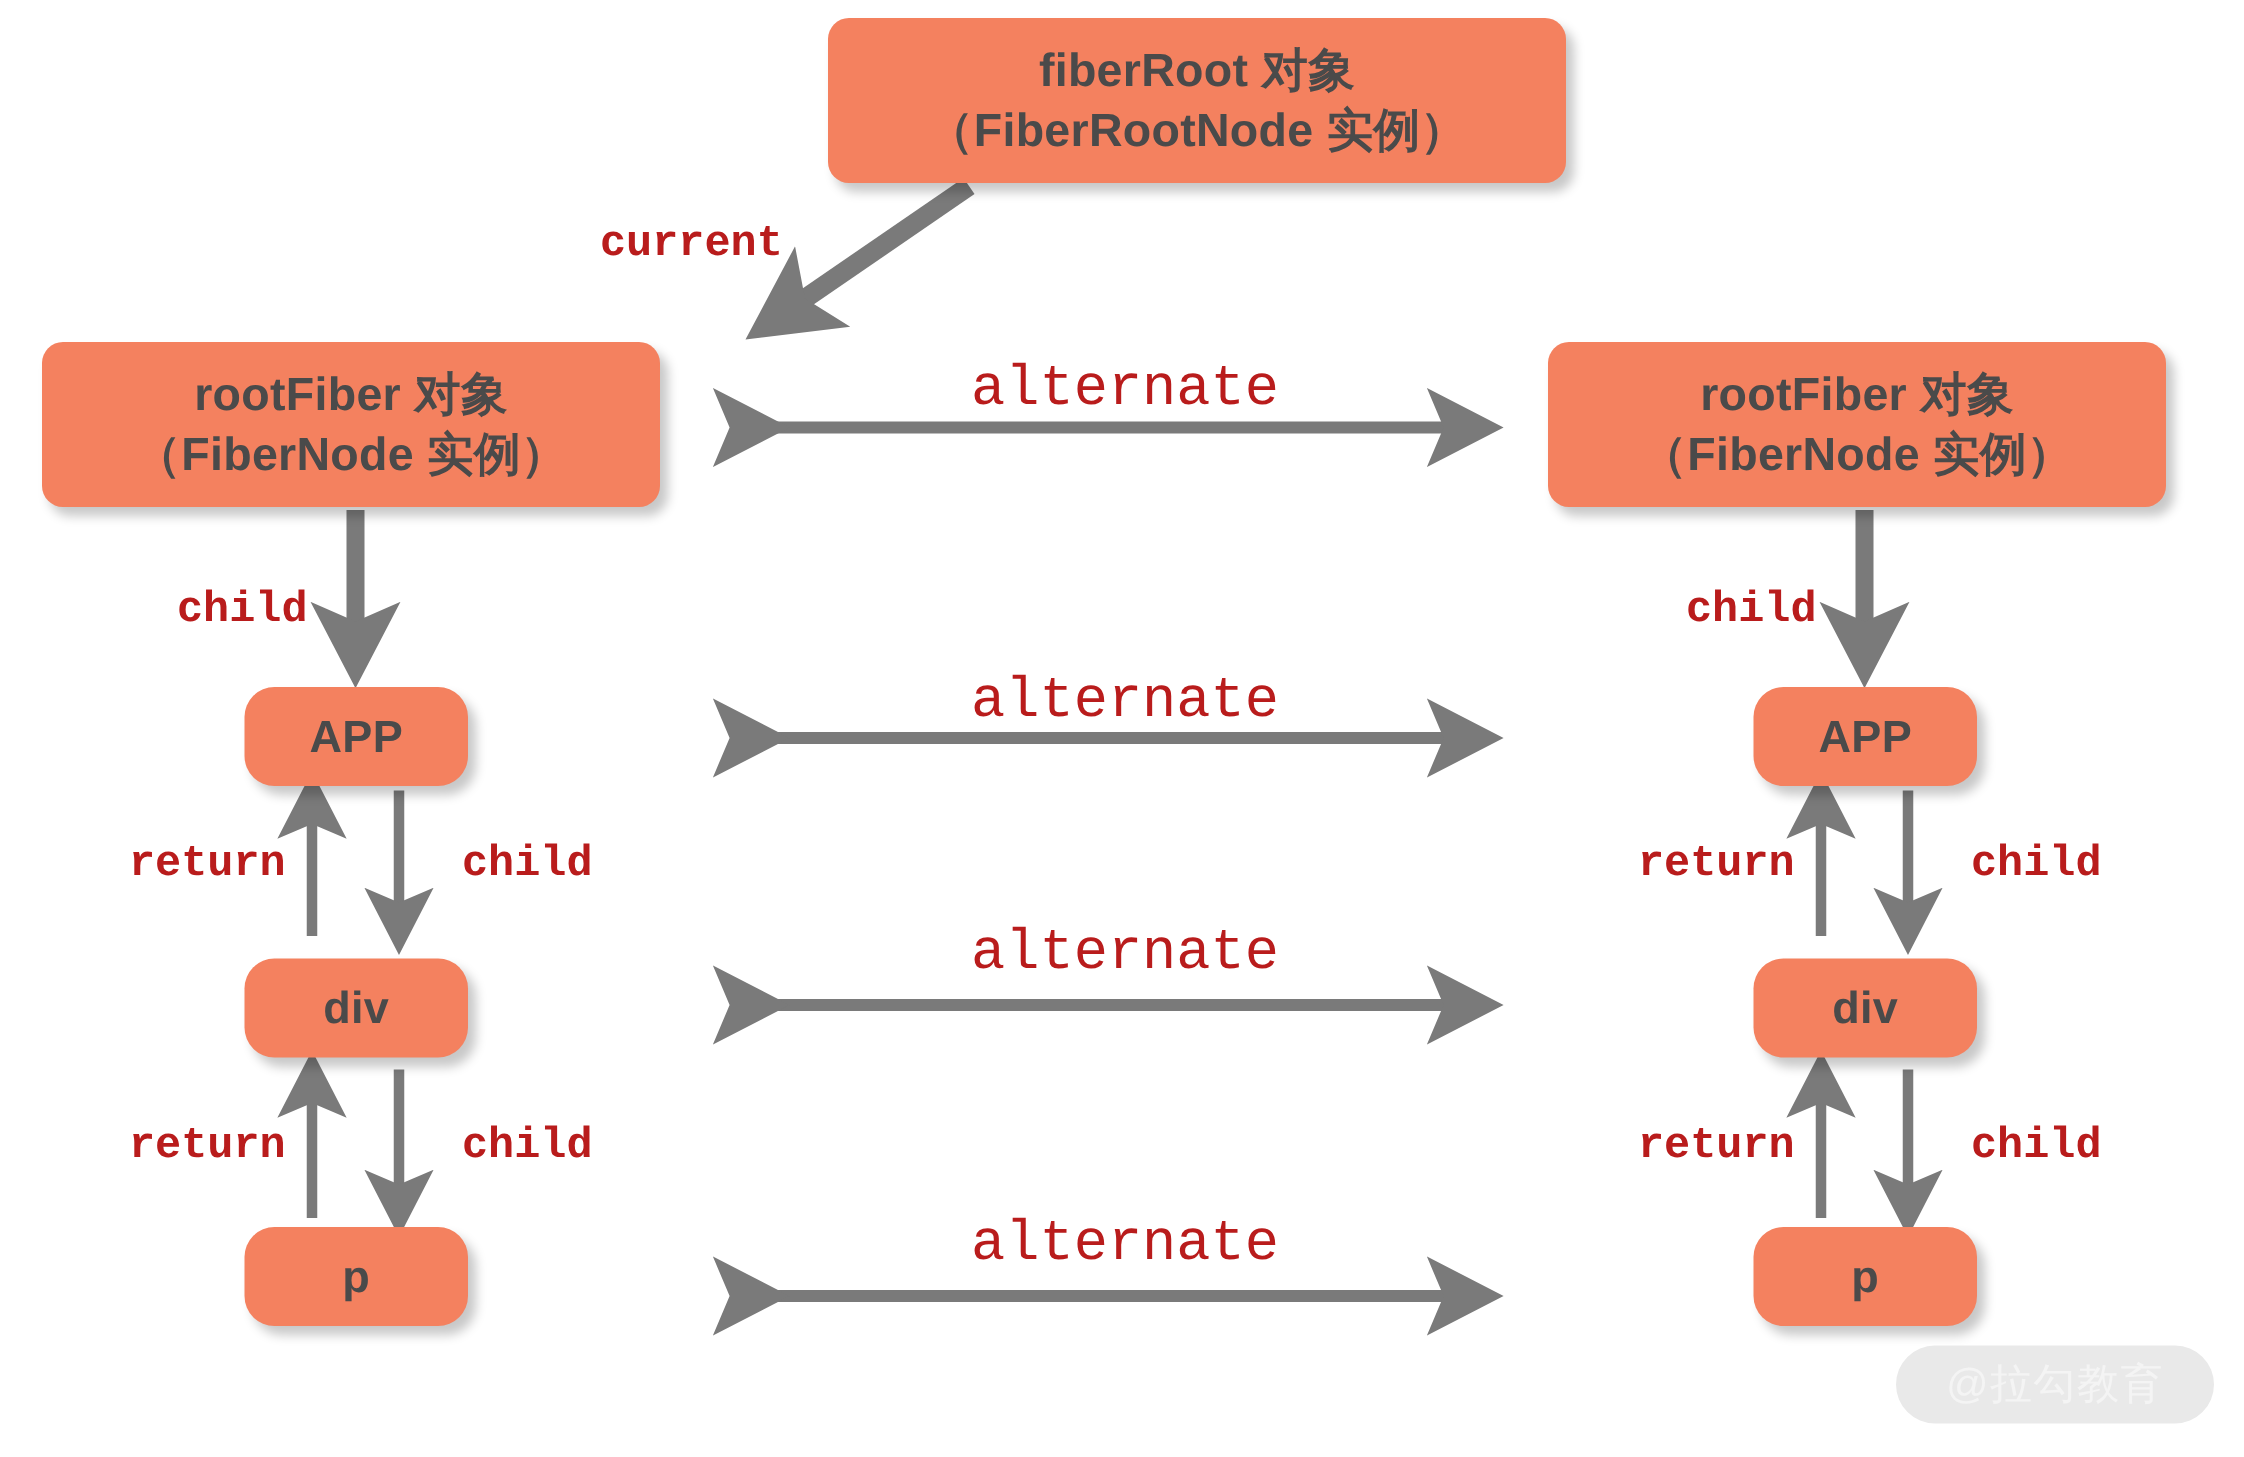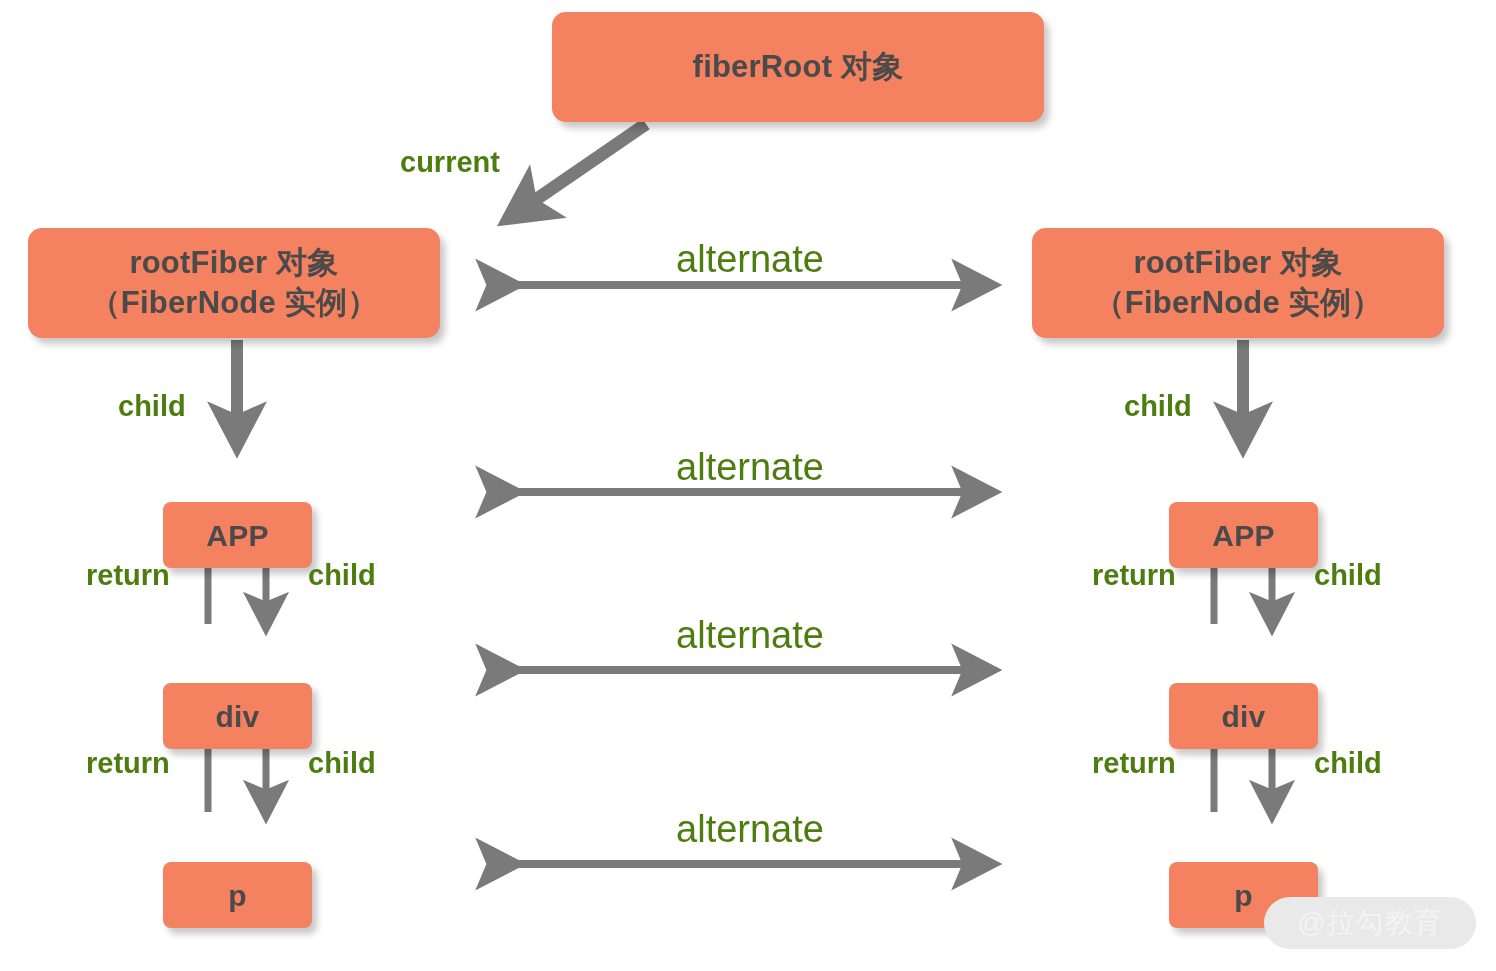--- a/index.html
+++ b/index.html
@@ -31,27 +31,28 @@
     align-items: center;
     justify-content: center;
     text-align: center;
     line-height: 1.30;
     box-shadow: 5px 6px 7px rgba(0,0,0,0.22);
     letter-spacing: 0.2px;
   }
   .node .ln { display: block; white-space: nowrap; }
 
   .node-big { font-size: 31px; }
-  .node-small { font-size: 30px; border-radius: 8px; margin-top: 44px; }
+  .node-small { font-size: 30px; border-radius: 20px; }
 
   
   .label {
     position: absolute;
-    color: #4d7c0f;
+    color: #b91c1c;
     white-space: nowrap;
+    font-family: Liberation Mono, monospace;
   }
   .label-bold { font-weight: bold; font-size: 29px; }
   .label-reg  { font-weight: normal; font-size: 38px; }
 
   
   #arrows {
     position: absolute;
     left: 0; top: 0;
     width: 1496px;
     height: 971px;
@@ -140,20 +141,21 @@
     <g>
       <line x1="512" y1="670" x2="988" y2="670" stroke="#7a7a7a" stroke-width="8" marker-start="url(#ah)" marker-end="url(#ah)"></line>
     </g>
     <g>
       <line x1="512" y1="864" x2="988" y2="864" stroke="#7a7a7a" stroke-width="8" marker-start="url(#ah)" marker-end="url(#ah)"></line>
     </g>
   </svg>
 
   <div class="node node-big" style="left:552px; top:12px; width:492px; height:110px;">
     <span class="ln">fiberRoot 对象</span>
+    <span class="ln">（FiberRootNode 实例）</span>
   </div>
 
   <div class="node node-big" style="left:28px; top:228px; width:412px; height:110px;">
     <span class="ln">rootFiber 对象</span>
     <span class="ln">（FiberNode 实例）</span>
   </div>
 
   <div class="node node-big" style="left:1032px; top:228px; width:412px; height:110px;">
     <span class="ln">rootFiber 对象</span>
     <span class="ln">（FiberNode 实例）</span>

